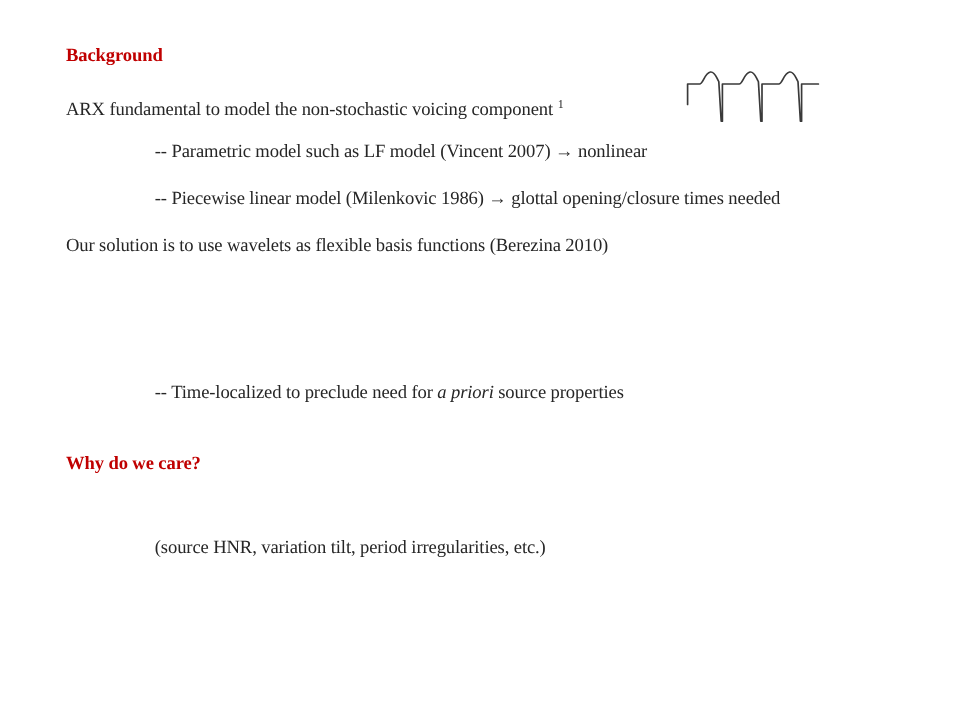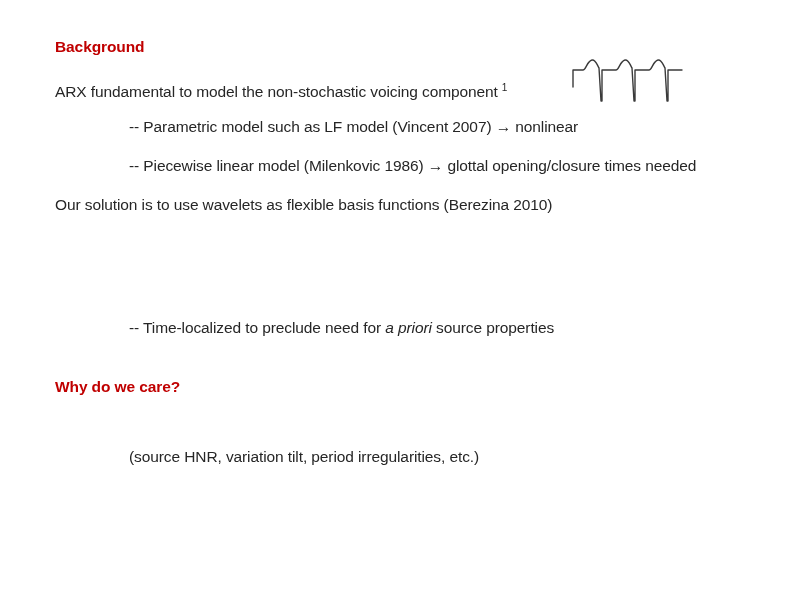--- a/index.html
+++ b/index.html
@@ -5,21 +5,21 @@
   html, body {
     margin: 0;
     padding: 0;
     background: #ffffff;
   }
   .slide {
     position: relative;
     width: 724px;
     height: 599px;
     background: #ffffff;
-    font-family: Liberation Sans, sans-serif;
+    font-family: Liberation Serif, serif;
     font-size: 15.5px;
     letter-spacing: -0.1px;
     color: #262626;
     overflow: hidden;
   }
   .line {
     position: absolute;
     white-space: nowrap;
     line-height: 20px;
   }

